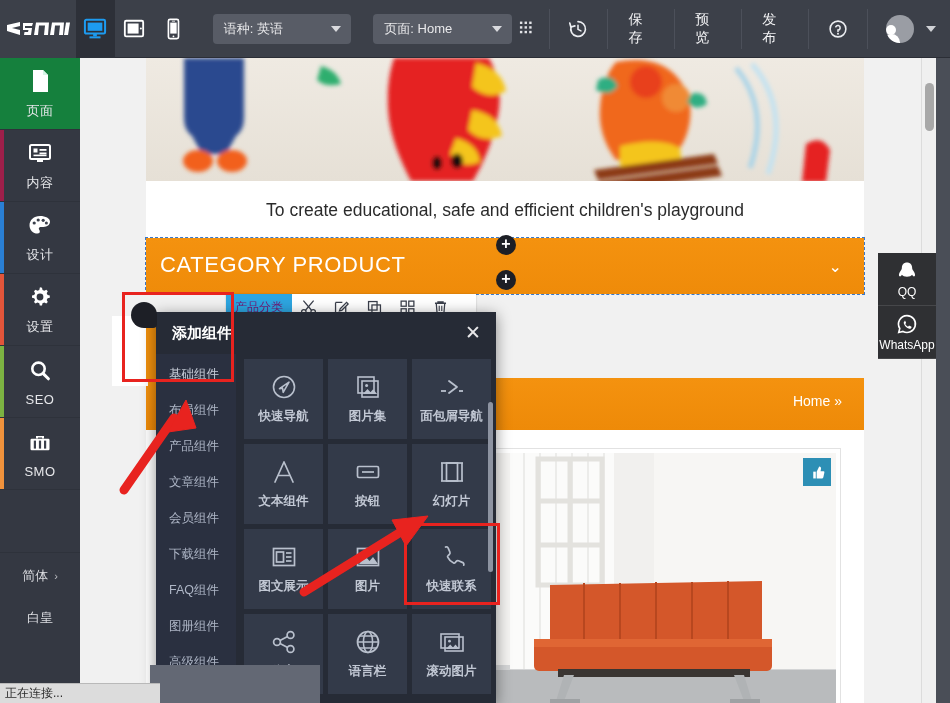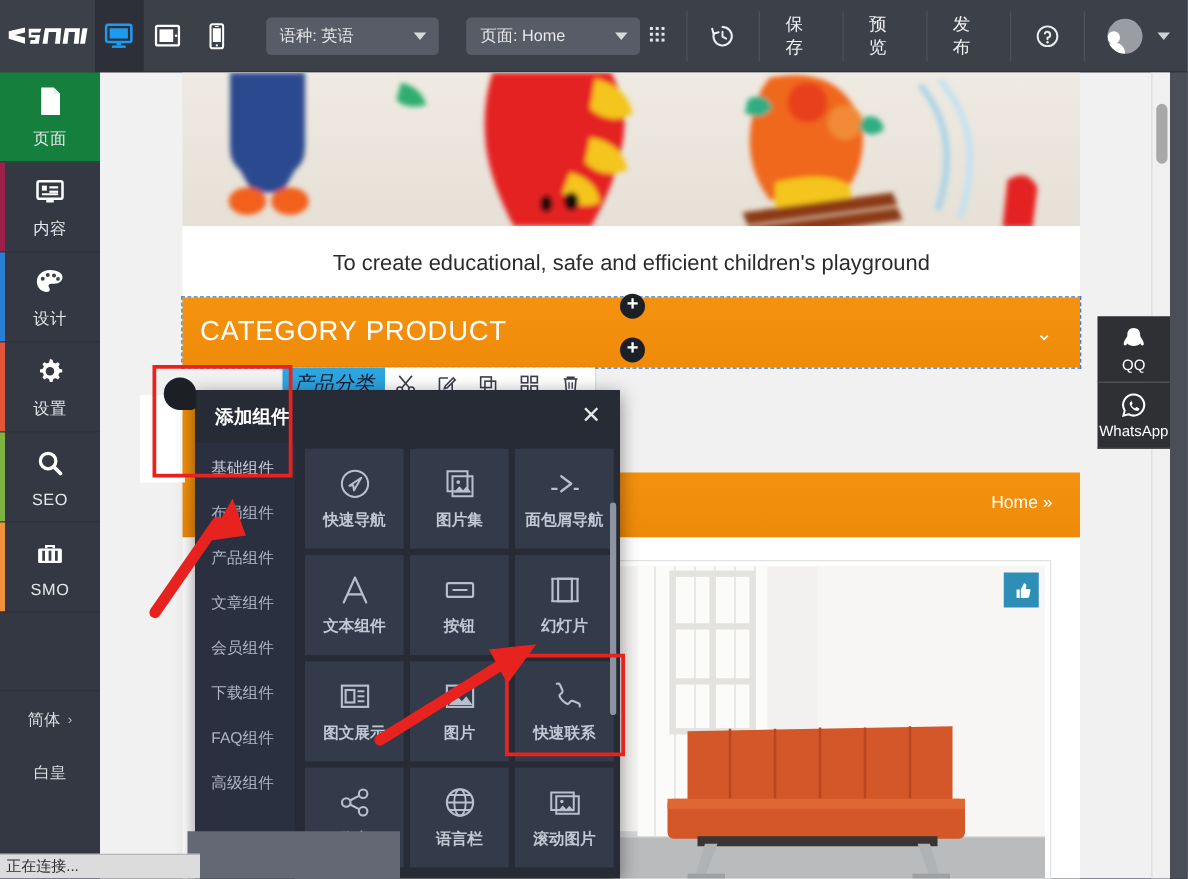--- a/index.html
+++ b/index.html
@@ -116,22 +116,22 @@
     font-family: "Liberation Sans", sans-serif;
   }
   .cat-chevron { position: absolute; right: 22px; top: 19px; color:#fff; font-size: 16px; }
 
   .elem-toolbar {
     position: absolute; left: 146px; top: 236px; width: 250px; height: 27px;
     background: #ffffff; display: flex; align-items: center; z-index: 20;
     box-shadow: 0 0 2px rgba(0,0,0,.2);
   }
   .elem-tag {
-    background: #2da5e0; color: #0f172a; font-size: 16px; height: 27px;
-    display: flex; align-items: center; padding: 0 9px; font-style: italic;
+    background: #2da5e0; color: #701a75; font-size: 12px; height: 27px;
+    display: flex; align-items: center; padding: 0 9px;
   }
   .elem-btn { width: 33px; height: 27px; display:flex; align-items:center; justify-content:center; cursor:pointer; }
 
   
   .more-band {
     position: absolute; left: 66px; top: 320px; width: 718px; height: 52px;
     background: linear-gradient(180deg,#f4920f 0%,#ee8a08 100%);
   }
   .more-link { position: absolute; right: 22px; top: 15px; color:#fff; font-size: 14px; cursor:pointer; }
 
@@ -598,20 +598,21 @@
     <div class="comp-body">
 
       <div class="comp-nav">
         <div class="comp-nav-item active">基础组件</div>
         <div class="comp-nav-item">布局组件</div>
         <div class="comp-nav-item">产品组件</div>
         <div class="comp-nav-item">文章组件</div>
         <div class="comp-nav-item">会员组件</div>
         <div class="comp-nav-item">下载组件</div>
         <div class="comp-nav-item">FAQ组件</div>
+        <div class="comp-nav-item">图册组件</div>
         <div class="comp-nav-item">高级组件</div>
       </div>
 
       <div class="comp-grid">
 
         <div class="comp-cell">
           <svg class="ci" width="28" height="28" viewBox="0 0 28 28">
             <circle cx="14" cy="14" r="10.5" fill="none" stroke="#b9c0cd" stroke-width="1.6"></circle>
             <path d="M9.5 15.6 L19 9.2 L13.2 19.3 L12.6 15.3 z" fill="none" stroke="#b9c0cd" stroke-width="1.6" stroke-linejoin="round"></path>
           </svg>

